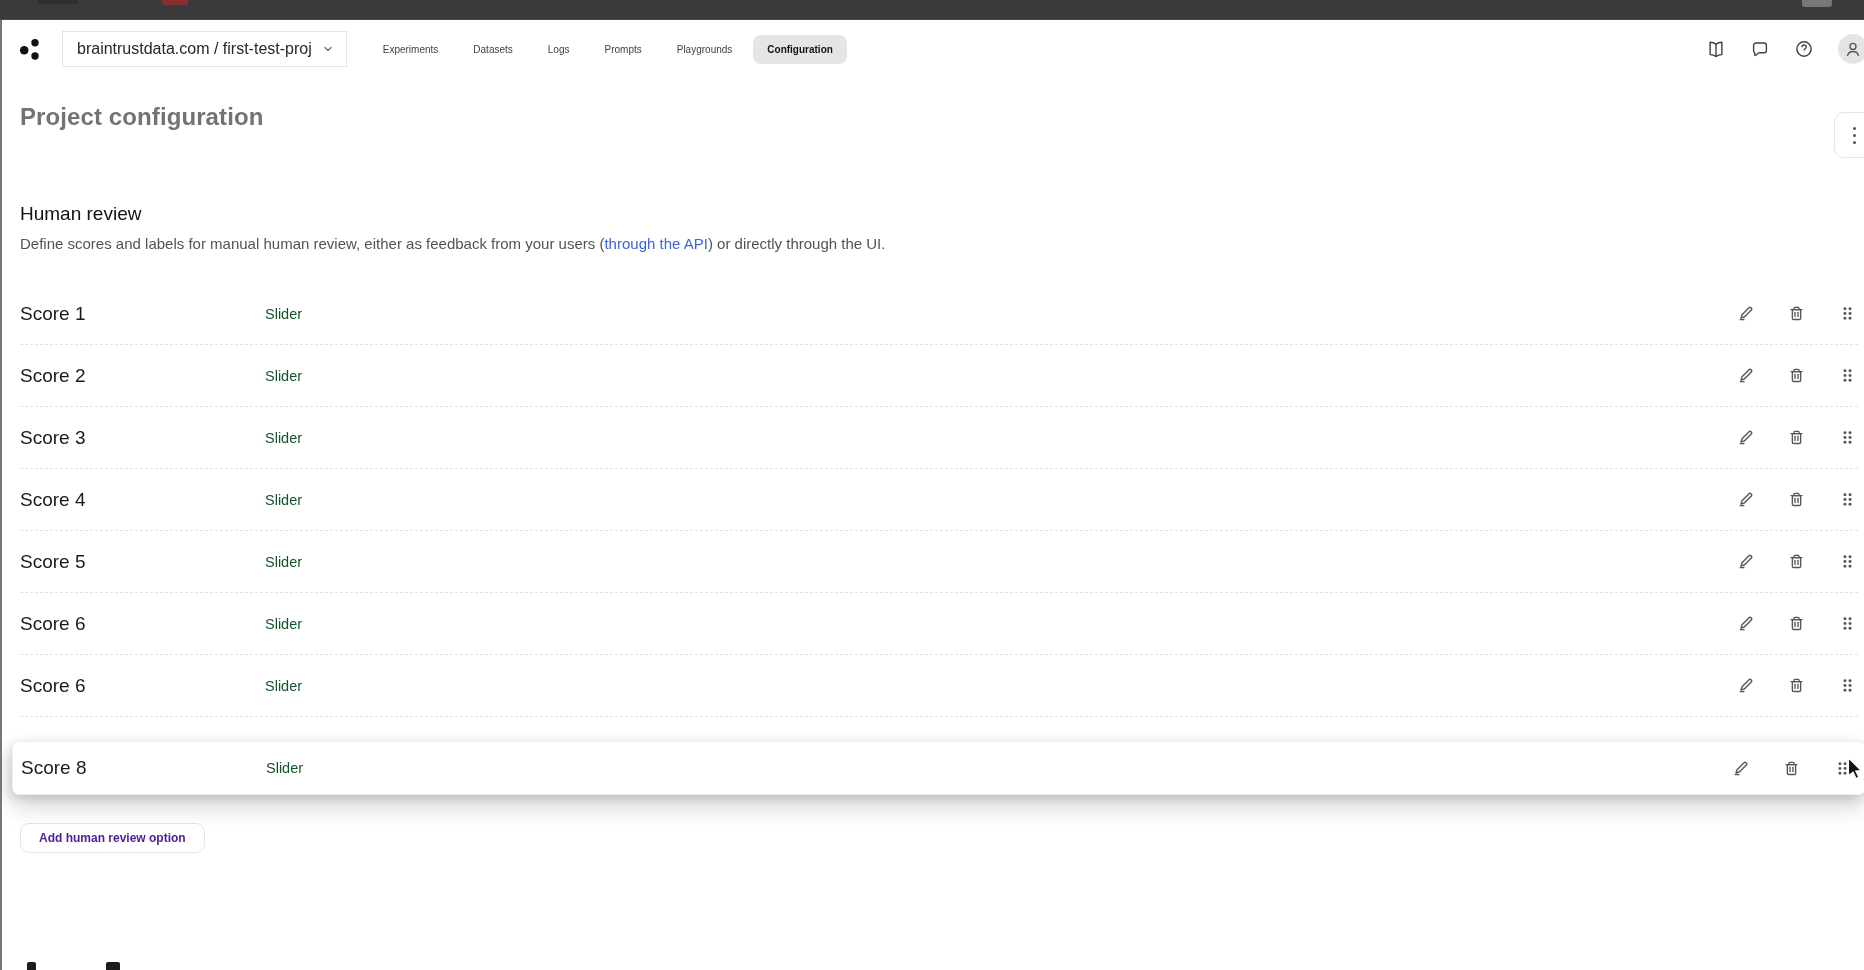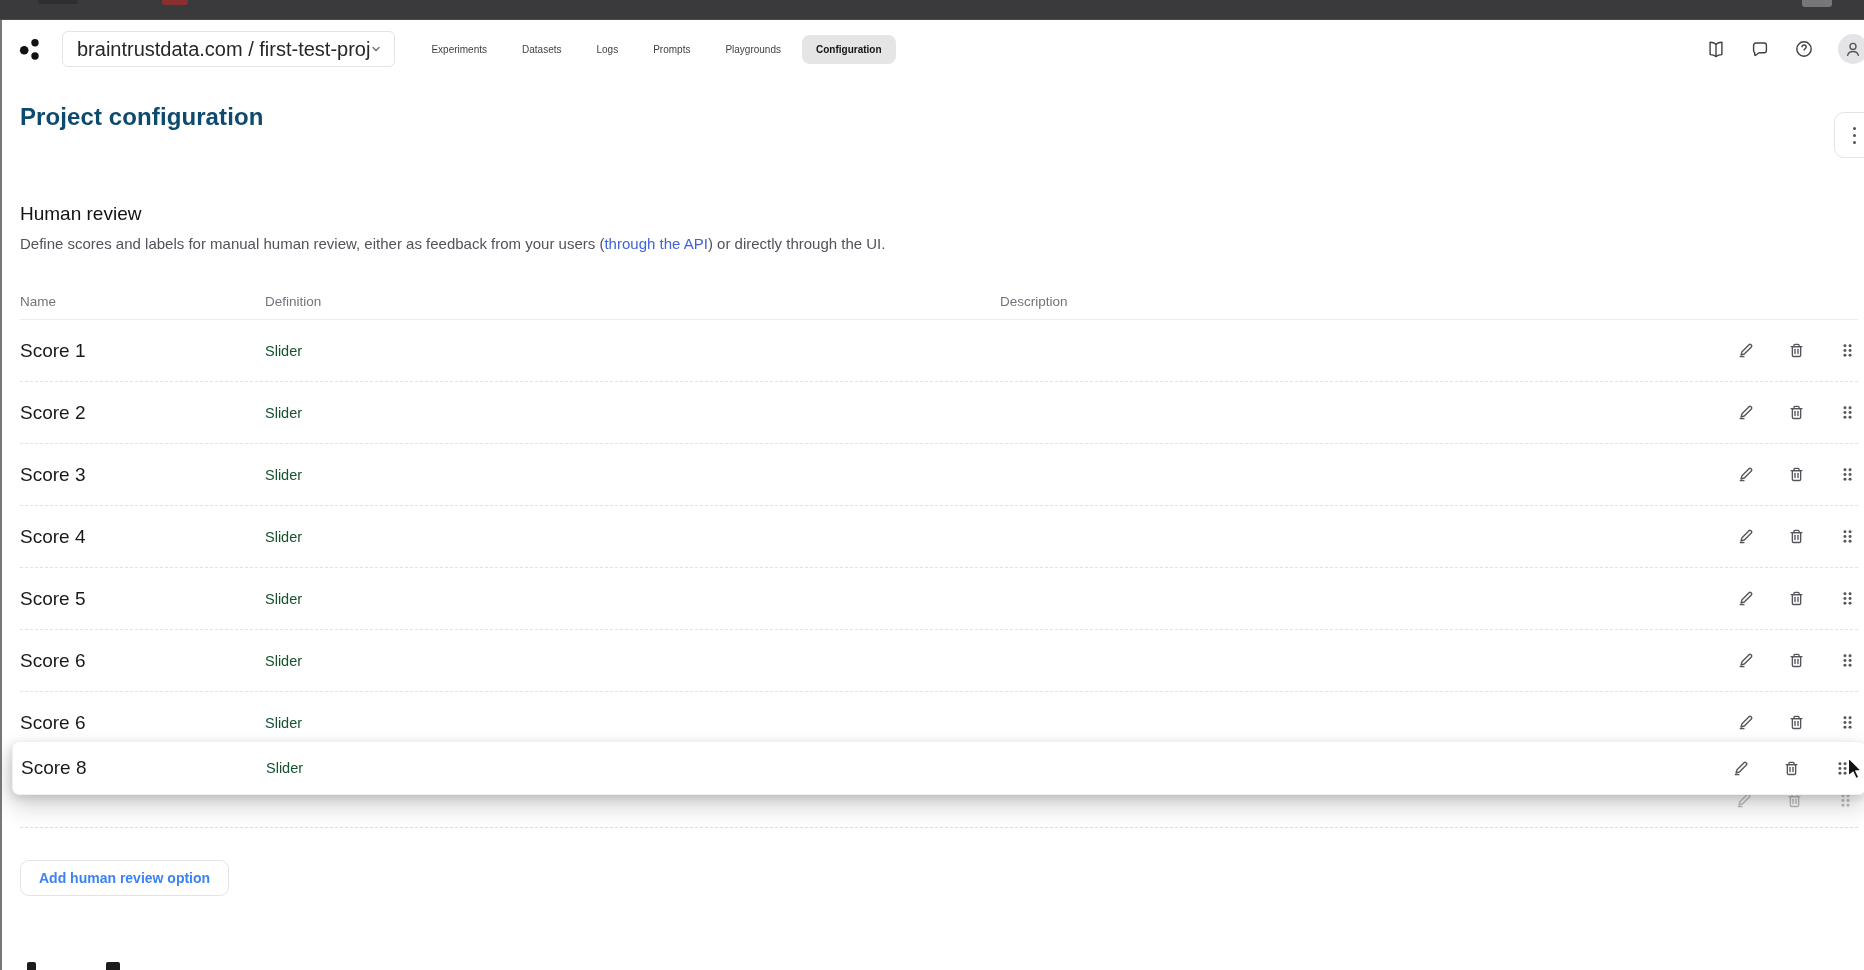--- a/index.html
+++ b/index.html
@@ -13,42 +13,42 @@
   .os-bar { position:relative; height:20px; background:#3a3a3c; border-bottom:1px solid #4a4a4c; }
   .os-red { position:absolute; left:162px; top:0; width:26px; height:5px; border-radius:0 0 3px 3px; background:#8a2f2f; }
   .os-dark-mark { position:absolute; left:38px; top:0; width:40px; height:4px; background:#2e2e30; border-radius:0 0 2px 2px; }
   .os-tab-remnant { position:absolute; left:1802px; top:0; width:30px; height:7px; background:#77777a; border-radius:0 0 3px 3px; }
   .window-edge { position:absolute; left:0; top:20px; bottom:0; width:2px; background:#4a4a4e; opacity:.75; z-index:50; }
 
   
   .app-header { position:relative; height:58px; background:#fff; display:flex; align-items:center; padding-left:18px; }
   .logo { width:26px; height:26px; flex:0 0 auto; cursor:pointer; }
   .proj-pill {
-    margin-left:18px; height:36px; display:flex; align-items:center; 
-    border:1px solid #e4e4e7; border-radius:6px; padding:0 12px 0 14px;
-    font-size:20px; color:#27272a; background:#fff; cursor:pointer; white-space:nowrap;
+    margin-left:18px; height:36px; display:flex; align-items:center; gap:10px;
+    border:1px solid #e4e4e7; border-radius:0; padding:0 12px 0 14px;
+    font-size:16px; color:#27272a; background:#fff; cursor:pointer; white-space:nowrap;
   }
   .nav { display:flex; align-items:center; margin-left:22px; }
   .nav-item {
     font-size:10px; color:#3f3f46; padding:9px 14px; border-radius:8px;
     cursor:pointer; white-space:nowrap; margin-right:7px;
   }
   .nav-item.active { background:#e5e5e5; color:#131316; font-weight:700; }
   .header-icons { position:absolute; right:0; top:0; height:58px; display:flex; align-items:center; gap:24px; padding-right:4px; }
   .hicon { width:20px; height:20px; cursor:pointer; }
   .avatar {
     width:30px; height:30px; border-radius:50%; background:#e4e4e7;
     display:flex; align-items:center; justify-content:center; cursor:pointer;
     margin-right:-8px;
   }
   svg.stroke { fill:none; stroke:#3f3f46; stroke-width:1.4; stroke-linecap:round; stroke-linejoin:round; }
   svg.row-icon { fill:none; stroke:#55555c; stroke-width:1.3; stroke-linecap:round; stroke-linejoin:round; width:17px; height:17px; }
 
   
-  .page-title { margin:24px 0 0 20px; font-size:24px; line-height:30px; font-weight:700; color:#0c4a6e; letter-spacing:.1px; }
+  .page-title { margin:24px 0 0 20px; font-size:24px; line-height:30px; font-weight:700; color:#737373; letter-spacing:.1px; }
   .kebab-btn {
     position:absolute; top:112px; right:-16px; width:46px; height:46px;
     border:1px solid #e4e4e7; border-radius:10px; background:#fff; cursor:pointer; z-index:20;
   }
   .kebab-btn .dot { position:absolute; left:18px; width:3.4px; height:3.4px; border-radius:50%; background:#52525b; }
 
   .section-title { margin:70px 0 0 20px; font-size:19px; line-height:24px; font-weight:400; color:#131316; }
   .section-desc { margin:9px 0 0 20px; font-size:15px; line-height:18px; color:#52525b; }
   .section-desc a { color:#3e63dd; text-decoration:none; cursor:pointer; }
 
@@ -76,23 +76,23 @@
     background:#fff; border:1px solid #f0f0f2; border-radius:7px;
     box-shadow:0 12px 24px rgba(0,0,0,.16), 0 3px 8px rgba(0,0,0,.08), -6px 4px 14px rgba(0,0,0,.07);
     display:flex; align-items:center; padding:0 12px 0 8px; cursor:grabbing;
   }
   .drag-card .cell-name { width:245px; }
 
   .cursor-arrow { position:absolute; left:1847px; top:757px; z-index:40; pointer-events:none; }
 
   
   .add-btn {
-    margin:32px 0 0 20px; height:36px; padding:0 18px;
+    margin:32px 0 0 20px; height:30px; padding:0 18px;
     border:1px solid #e4e4e7; border-radius:9px; background:#fff;
-    font-family:inherit; font-size:14px; font-weight:700; color:#3b82f6; cursor:pointer;
+    font-family:inherit; font-size:12px; font-weight:700; color:#4c1d95; cursor:pointer;
   }
 
   
   .partial-heading { position:absolute; top:962px; left:0; width:400px; height:8px; overflow:hidden; }
   .partial-heading .frag { position:absolute; top:0; height:12px; background:#1c1c1f; border-radius:2px; }
 </style>
 </head>
 <body>
 
 
@@ -154,25 +154,20 @@
 <button class="kebab-btn">
   <span class="dot" style="top:14px"></span>
   <span class="dot" style="top:21px"></span>
   <span class="dot" style="top:28px"></span>
 </button>
 
 <h2 class="section-title">Human review</h2>
 <p class="section-desc"><span>Define scores and labels for manual human review, either as feedback from your users (</span><a>through the API</a><span>) or directly through the UI.</span></p>
 
 <div class="hr-table">
-  <div class="thead">
-    <div class="th col-name">Name</div>
-    <div class="th col-def">Definition</div>
-    <div class="th col-desc">Description</div>
-  </div>
 
   <div class="trow">
     <div class="cell-name">Score 1</div>
     <div class="cell-def">Slider</div>
     <div class="row-actions">
       <button class="icon-btn">
           <svg class="row-icon" viewBox="0 0 16 16">
             <path d="M11.3 2.5c.5-.5 1.3-.5 1.8 0l.4.4c.5.5.5 1.3 0 1.8L6.9 11.3l-3.1.9.9-3.1z"></path>
             <path d="M3.1 13.8h3.4"></path>
           </svg>

